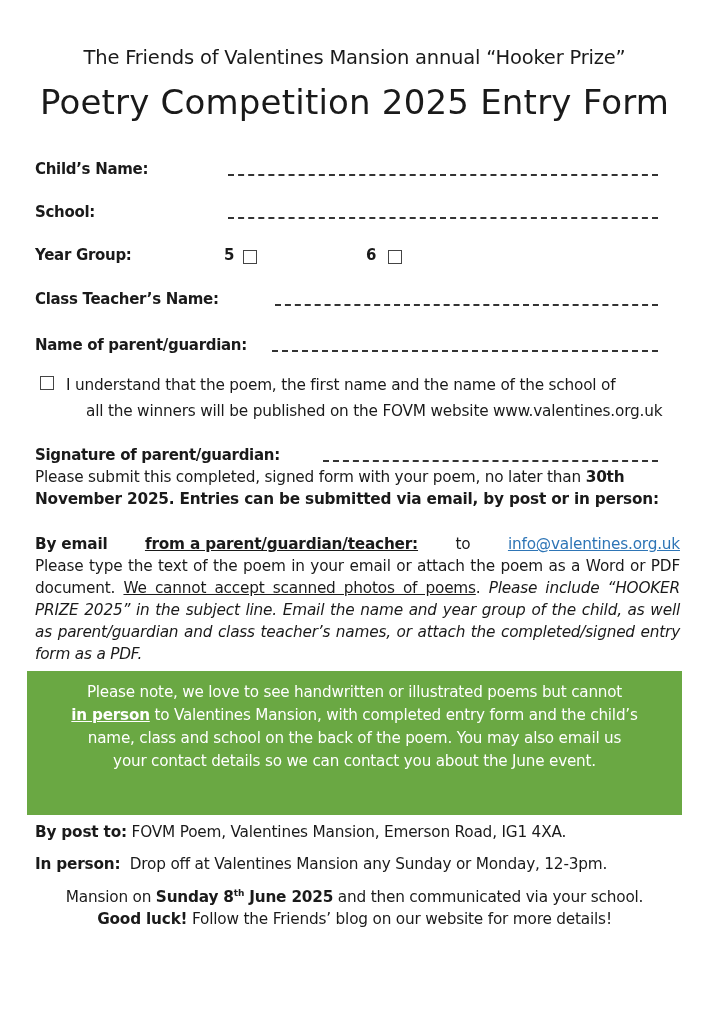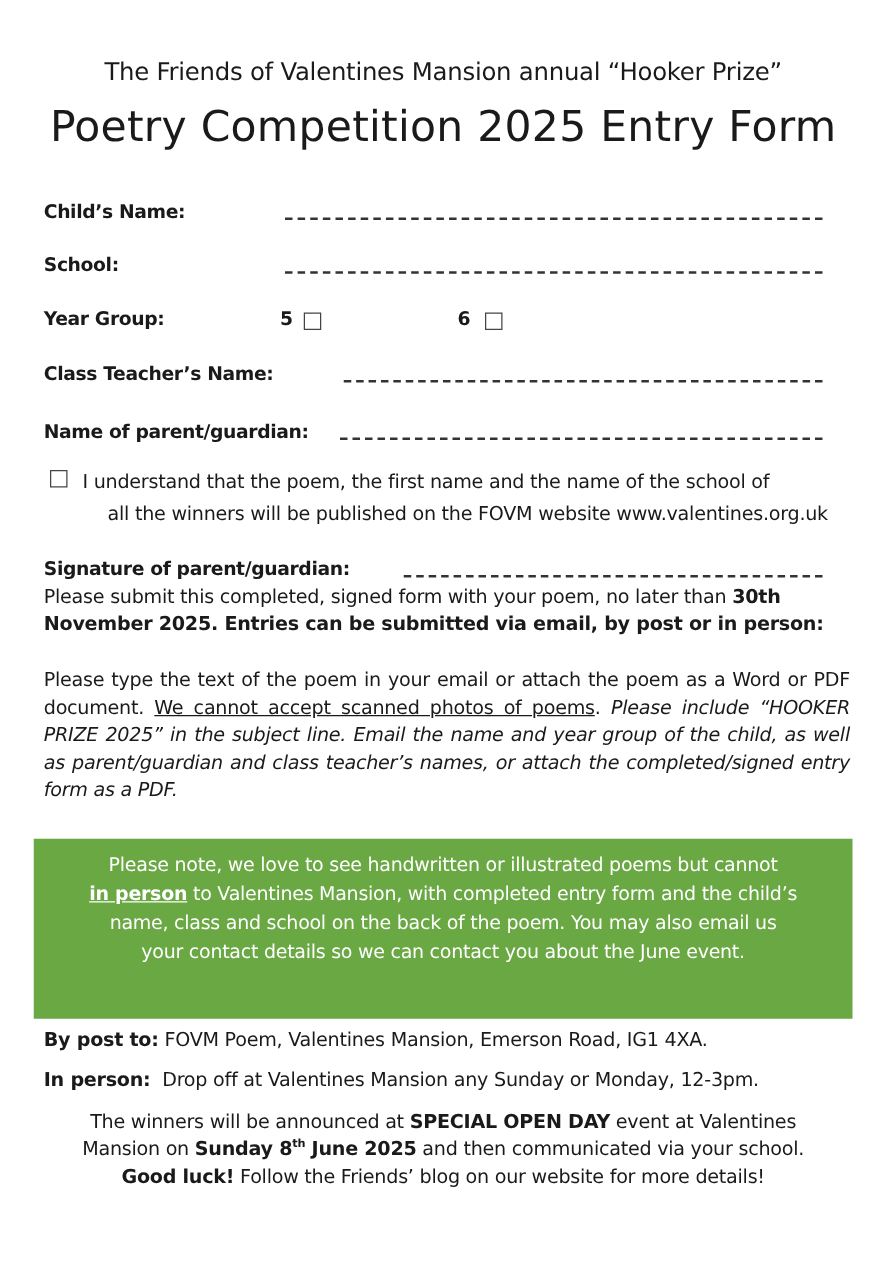--- a/index.html
+++ b/index.html
@@ -68,20 +68,26 @@
 
 <div class="abs field-label" style="top:446px;">Signature of parent/guardian:</div>
 <div class="abs dashes" style="left:323px; top:460px; width:335px;"></div>
 
 <div class="abs para" style="top:466px;">
   <span>Please submit this completed, signed form with your poem, no later than </span><span class="b">30th</span><br>
   <span class="b">November 2025.  Entries can be submitted via email, by post or in person:</span>
 </div>
 
 <div class="abs para" style="top:533px;">
+  <div style="display:flex; justify-content:space-between; white-space:nowrap;">
+    <span class="b">By email</span>
+    <span class="b u">from a parent/guardian/teacher:</span>
+    <span>to</span>
+    <span class="link">info@valentines.org.uk</span>
+  </div>
   <div class="justify">
     <span>Please type the text of the poem in your email or attach the poem as a Word or PDF document.  </span><span class="u">We cannot accept scanned photos of poems</span><span>. </span><span class="bi">Please include “HOOKER PRIZE 2025” in the subject line.  Email the name and year group of the child, as well as parent/guardian and class teacher’s names, or attach the completed/signed entry form as a PDF.</span>
   </div>
 </div>
 
 <div id="green-box" class="abs" style="background: rgb(106, 168, 67);">
   <div>Please note, we love to see handwritten or illustrated poems but cannot</div>
   <div><span class="hl">in person</span><span> to Valentines Mansion, with completed entry form and the child’s</span></div>
   <div>name, class and school on the back of the poem.   You may also email us</div>
   <div>your contact details so we can contact you about the June event.</div>
@@ -89,16 +95,15 @@
 
 <div class="abs para" style="top:821px;">
   <span class="b">By post to:</span><span> FOVM Poem, Valentines Mansion, Emerson Road, IG1 4XA.</span>
 </div>
 
 <div class="abs para" style="top:853px;">
   <span class="b">In person:</span><span style="white-space:pre;">  Drop off at Valentines Mansion any Sunday or Monday, 12-3pm.</span>
 </div>
 
 <div id="footer" class="abs">
-  <div><span>The winners will be announced at </span><span class="b">SPECIAL OPEN DAY</span><span> event at Valentines</span></div>
   <div><span>Mansion on </span><span class="b"><span>Sunday 8</span><sup>th</sup><span> June 2025</span></span><span> and then communicated via your school.</span></div>
   <div><span class="b">Good luck!</span><span> Follow the Friends’ blog on our website for more details!</span></div>
 </div>
 
 </body></html>

